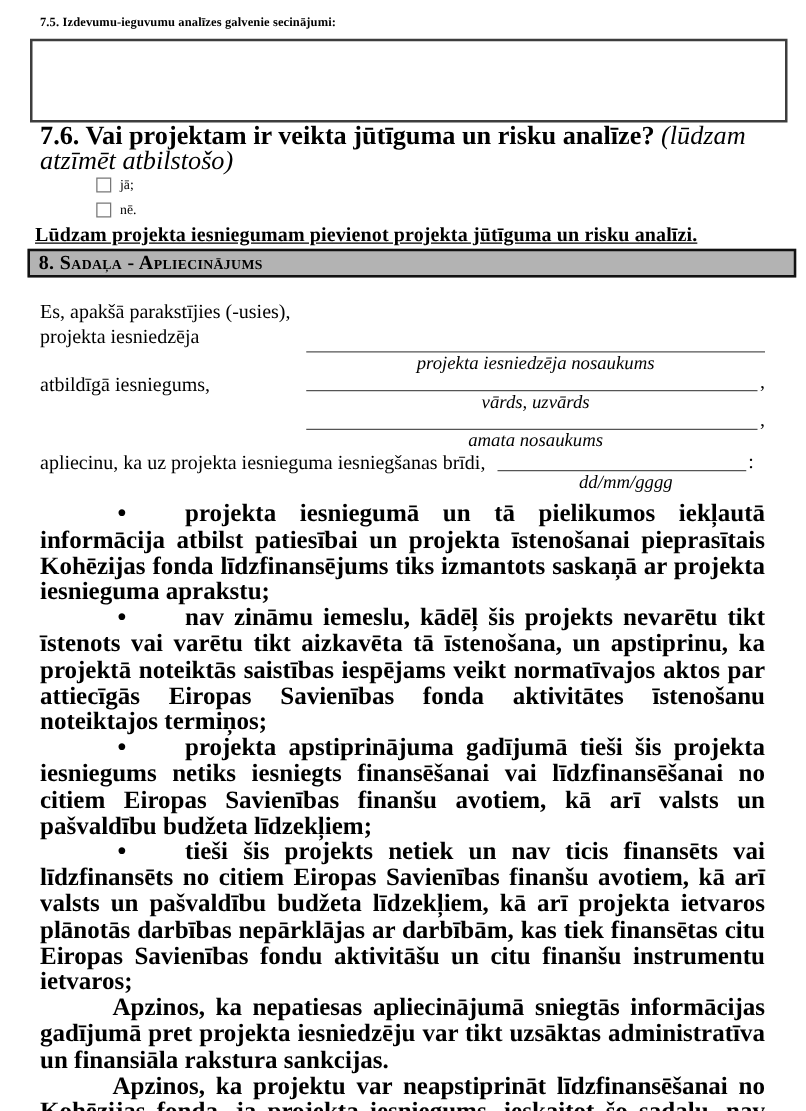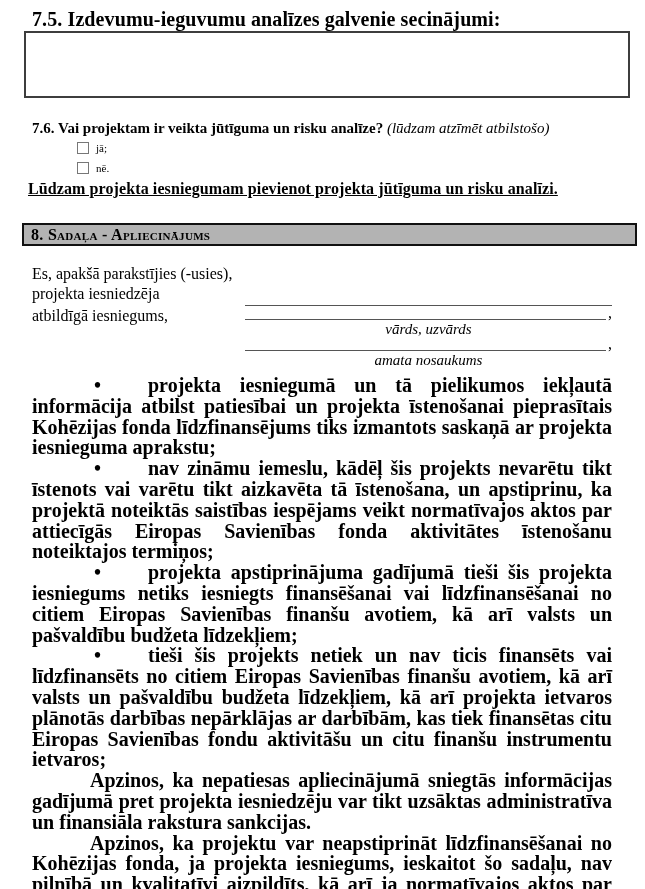--- a/index.html
+++ b/index.html
@@ -6,49 +6,49 @@
   html, body { width: 645px; height: 889px; background: #ffffff; }
   body {
     font-family: "Liberation Serif", "DejaVu Serif", serif;
     color: #000000;
     overflow: hidden;
   }
   .page { width: 645px; height: 889px; padding: 10px 33px 0 32px; position: relative; }
 
   
   .h75 {
-    font-weight: bold; font-size: 20px; line-height: 18px;
+    font-weight: bold; font-size: 10px; line-height: 18px;
     letter-spacing: 0.1px;
   }
   .box75 {
     margin: 3px 0 0 -8px;
     width: 606px; height: 67px;
     border: 2px solid #3d3d3d;
     background: #ffffff;
   }
 
   
-  .h76 { margin-top: 20px; font-size: 15px; line-height: 20px; }
+  .h76 { font-size: 21px; line-height: 20px; }
   .h76 .q { font-weight: bold; }
   .h76 .instr { font-style: italic; }
   .opt { margin-left: 45px; line-height: 20px; font-size: 11px; display: flex; align-items: center; }
   .cb {
     display: inline-block; width: 12px; height: 12px;
     border: 1px solid #777; background: #fff;
     margin-right: 7px; flex: 0 0 auto;
   }
   .note {
     font-weight: bold; text-decoration: underline;
     font-size: 16px; line-height: 21px; margin-left: -4px;
     letter-spacing: 0.1px;
   }
 
   
   .bar {
-    margin: 24px -25px 0 -10px;
+    margin: 0 -25px 0 -10px;
     height: 23px;
     background: #b3b3b3;
     border: 2px solid #111111;
     padding-left: 7px;
     display: flex; align-items: center;
   }
   .bar span {
     font-weight: bold; font-variant: small-caps; font-size: 16px;
     letter-spacing: 0.3px;
   }
@@ -109,20 +109,21 @@
 
     <div class="sig-row rowA">
       <div class="sig-left">
         <div>Es, apakšā parakstījies (-usies),</div>
         <div>projekta iesniedzēja</div>
       </div>
       <div class="sig-field">
         <div class="line-row">
           <div class="uline"></div>
         </div>
+        <div class="sig-label">projekta iesniedzēja nosaukums</div>
       </div>
     </div>
 
     <div class="sig-row rowB">
       <div class="sig-left">atbildīgā iesniegums,</div>
       <div class="sig-field">
         <div class="line-row">
           <div class="uline"></div>
           <span class="suffix">,</span>
         </div>
@@ -134,20 +135,30 @@
       <div class="sig-left"></div>
       <div class="sig-field">
         <div class="line-row">
           <div class="uline"></div>
           <span class="suffix">,</span>
         </div>
         <div class="sig-label">amata nosaukums</div>
       </div>
     </div>
 
+    <div class="sig-row rowD">
+      <div class="sig-left">apliecinu, ka uz projekta iesnieguma iesniegšanas brīdi,</div>
+      <div class="sig-field">
+        <div class="line-row">
+          <div class="uline"></div>
+          <span class="suffix">:</span>
+        </div>
+        <div class="sig-label">dd/mm/gggg</div>
+      </div>
+    </div>
 
   </div>
 
   <div class="decl">
     <p class="bullet">
       <span class="bm">•</span><span>projekta iesniegumā un tā pielikumos iekļautā informācija atbilst patiesībai un projekta īstenošanai pieprasītais Kohēzijas fonda līdzfinansējums tiks izmantots saskaņā ar projekta iesnieguma aprakstu;</span>
     </p>
     <p class="bullet">
       <span class="bm">•</span><span>nav zināmu iemeslu, kādēļ šis projekts nevarētu tikt īstenots vai varētu tikt aizkavēta tā īstenošana, un apstiprinu, ka projektā noteiktās saistības iespējams veikt normatīvajos aktos par attiecīgās Eiropas Savienības fonda aktivitātes īstenošanu noteiktajos termiņos;</span>
     </p>

